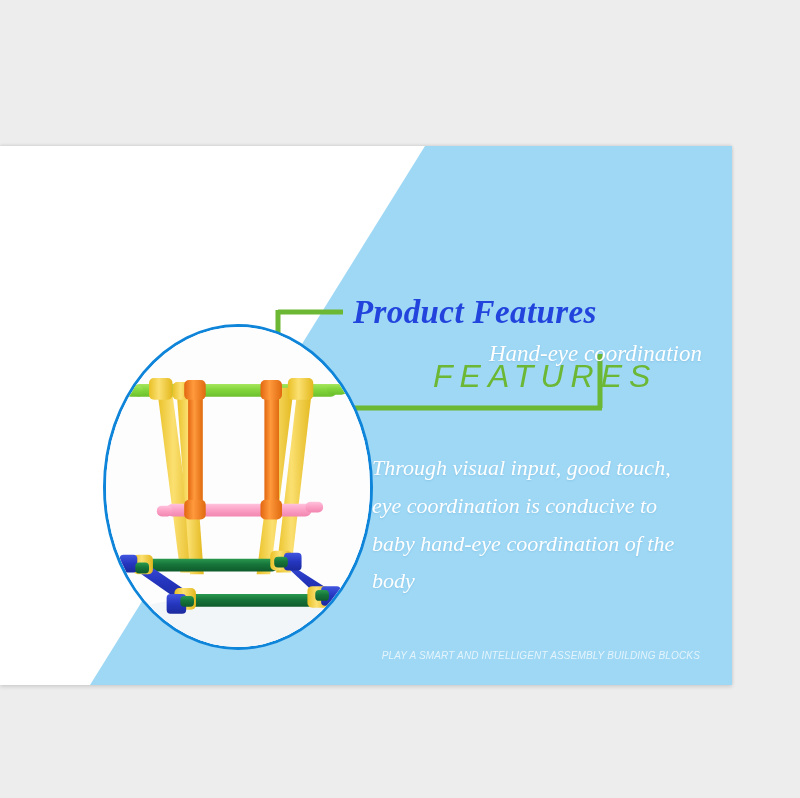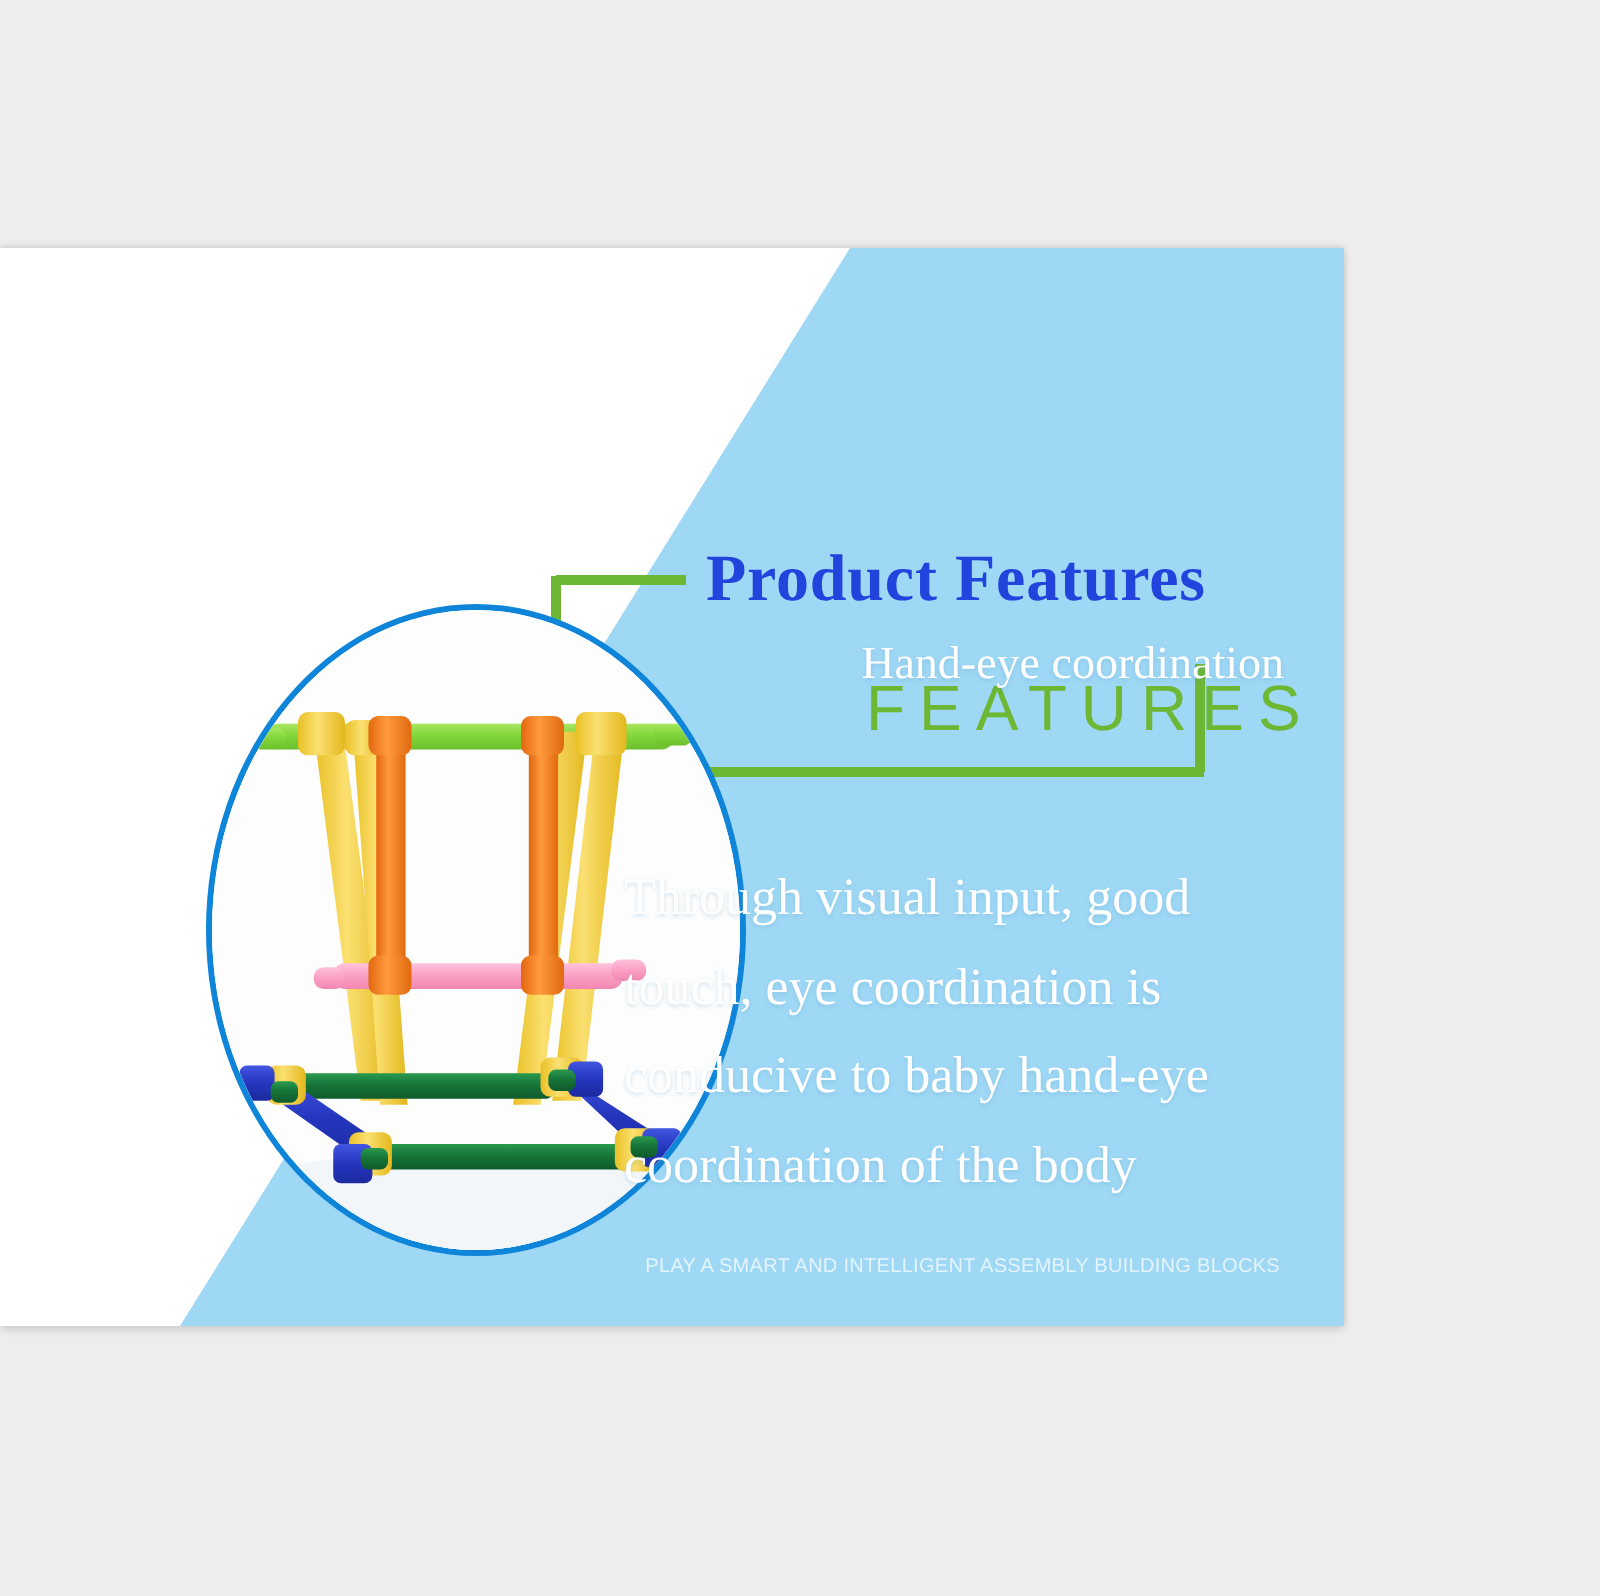--- a/index.html
+++ b/index.html
@@ -20,26 +20,27 @@
     position: relative;
     width: 800px;
     height: 798px;
     background: #ededed;
   }
 
   
   .card {
     position: absolute;
     left: 0;
-    top: 124px;
-    width: 672px;
+    top: 146px;
+    width: 732px;
     height: 539px;
     background: #ffffff;
     overflow: hidden;
     box-shadow: 0 -1px 3px rgba(0,0,0,0.10), 0 2px 4px rgba(0,0,0,0.12);
+    font-style: italic;
   }
 
   
   .blue-field {
     position: absolute;
     left: 0;
     top: 0;
     width: 800px;
     height: 539px;
     background: #9ed8f5;
@@ -119,21 +120,21 @@
     text-shadow: 0 1px 2px rgba(100,160,200,0.35);
   }
 
   .body-copy {
     position: absolute;
     right: 30px;
     top: 303px;
     width: 330px;
     text-align: left;
     font-family: "Liberation Serif", serif;
-    font-size: 26px;
+    font-size: 22px;
     line-height: 1.72;
     color: #ffffff;
     text-shadow: 0 1px 2px rgba(100,160,200,0.30);
   }
 
   .footer-caption {
     position: absolute;
     right: 32px;
     top: 504px;
     font-family: "Liberation Sans", sans-serif;

